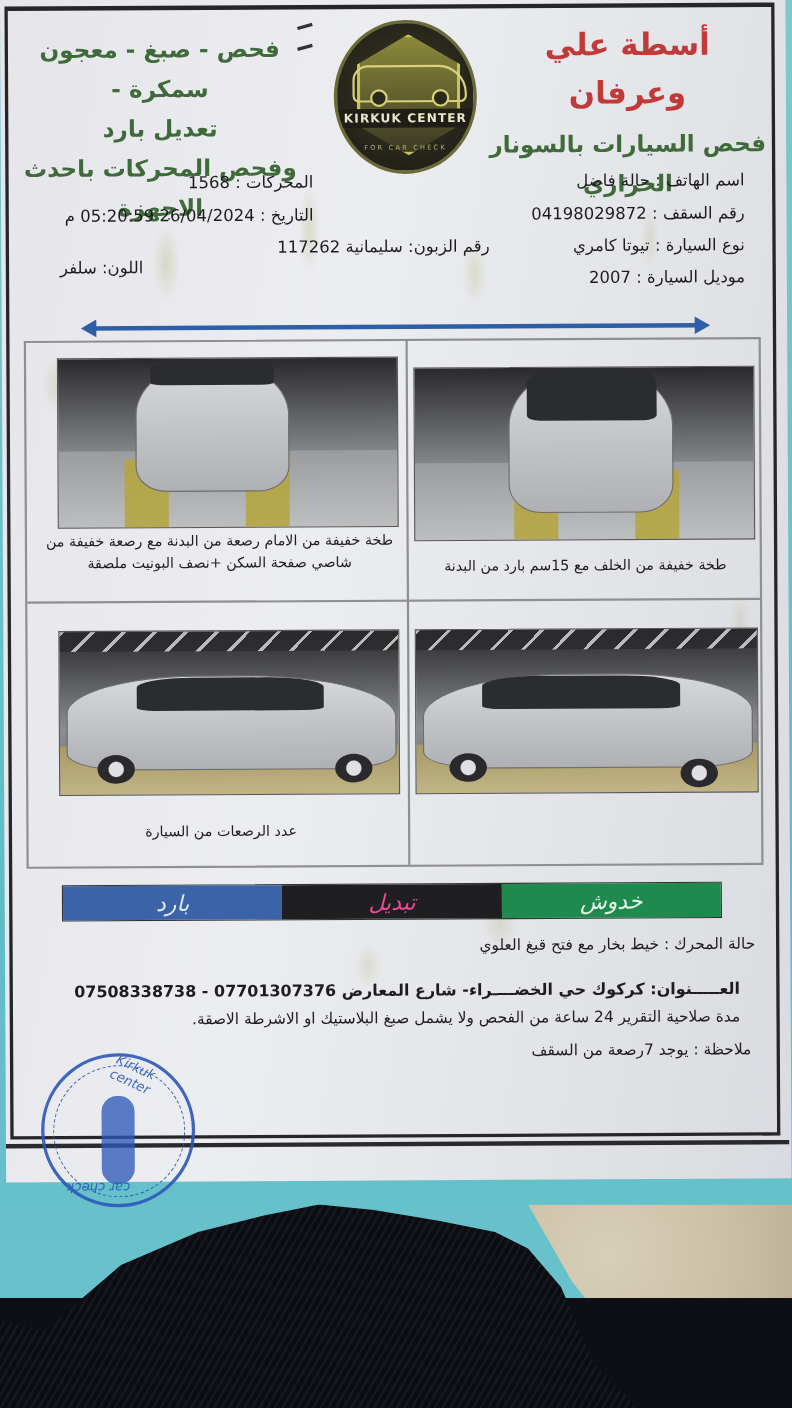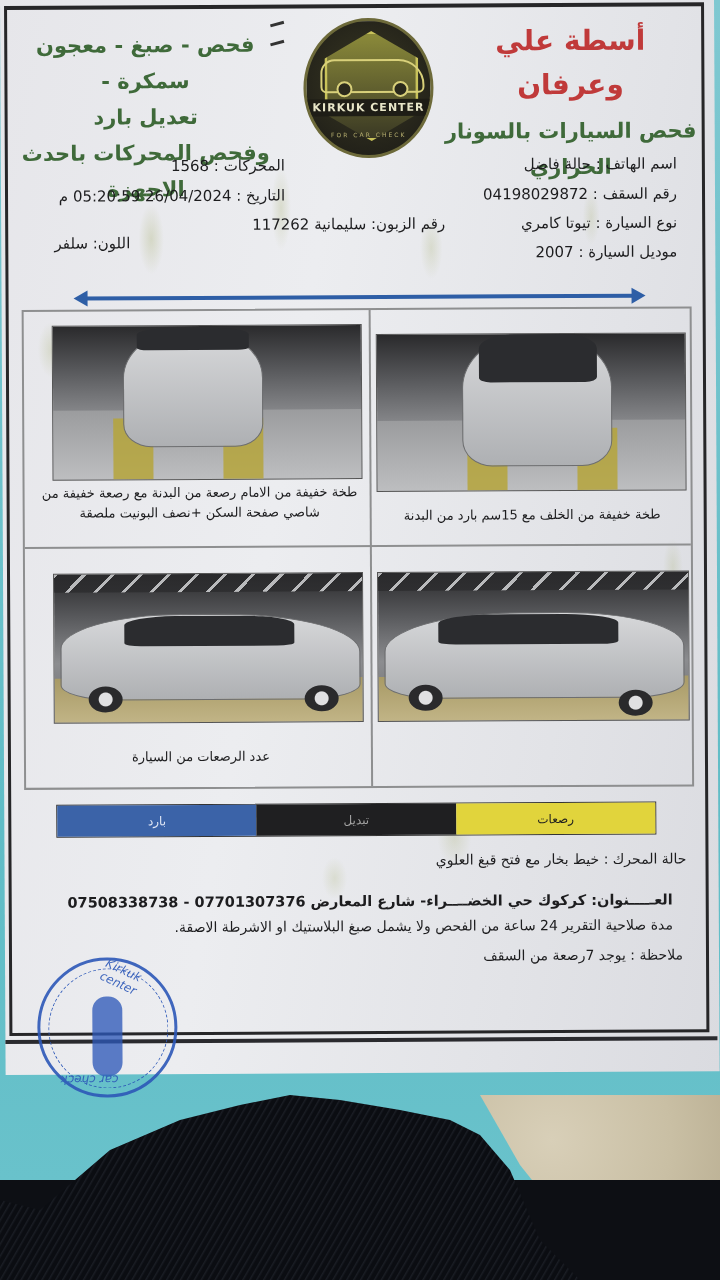--- a/index.html
+++ b/index.html
@@ -98,21 +98,21 @@
   .photo .floor { position:absolute; left:0; bottom:0; width:100%; height:45%; background:linear-gradient(180deg,#9b9c9e,#bdbec0); }
   .photo .stripe { position:absolute; bottom:0; width:40px; height:40%; background:#b5a43b; opacity:.85; }
   .photo .carbody { position:absolute; background:linear-gradient(180deg,#d7d8da,#aeb0b3); border-radius:40% 40% 20% 20%; border:1px solid #6d6e70; }
   .photo .glass { position:absolute; background:#2b2c2f; border-radius:30% 30% 10% 10%; }
   .photo .zig { position:absolute; left:0; top:0; width:100%; height:18px; background: repeating-linear-gradient(135deg,#e5e6e8 0 3px,#2a2a2c 3px 20px); opacity:.75; }
   .photo .wheel { position:absolute; width:34px; height:26px; border-radius:50%; background:radial-gradient(circle,#e0e0e2 0 30%,#2a2a2c 35% 100%); }
   .caption { position:absolute; text-align:center; font-size:13px; color:#1d1d1f; direction: rtl; line-height:20px; }
 
   
   .legend { position:absolute; left:52px; top:805px; width:600px; height:33px; display:flex; border:1px solid #333; }
-  .legend div { flex:1; display:flex; align-items:center; justify-content:center; font-size:12px; }
+  .legend div { flex:1; display:flex; align-items:center; justify-content:center; font-size:20px;font-style:italic; }
 
   .footer-line { position:absolute; direction: rtl; font-size:14px; color:#1d1d1f; white-space:nowrap; }
   .footer-line.bold { font-weight:bold; font-size:14.5px; }
 
   
   .stamp {
     position:absolute; left:32px; top:958px; width:140px; height:140px; border-radius:50%;
     border:3px solid #2d58b8; opacity:.9;
   }
   .stamp::after { content:""; position:absolute; left:8px; top:8px; width:118px; height:118px; border-radius:50%; border:1px dashed #2d58b8; }
@@ -235,22 +235,22 @@
         <div class="floor" style="height:30%; background:linear-gradient(180deg,#a89a66,#c1b486);"></div>
         <div class="carbody" style="left:6px; top:40px; width:300px; height:86px; border-radius:45% 40% 18% 18%;"></div>
         <div class="glass" style="left:60px; top:42px; width:180px; height:30px;"></div>
         <div class="wheel" style="left:30px; top:112px;"></div>
         <div class="wheel" style="left:240px; top:118px;"></div>
       </div>
     </div>
 
     <div class="legend">
       <div style="background:#3b63a8; color:#dfe6f5;">بارد</div>
-      <div style="background:#1f1f21; color:#a3a3a3;">تبديل</div>
-      <div style="background:#e1d43c; color:#1f1f1f;">رصعات</div>
+      <div style="background:#1f1f21; color:#ec4899;">تبديل</div>
+      <div style="background:#1f8a4e; color:#e4f4ea;">خدوش</div>
     </div>
 
     <div class="footer-line" style="right:32px; top:854px;">حالة المحرك : خيط بخار مع فتح قبغ العلوي</div>
     <div class="footer-line bold" style="right:46px; top:895px;">العـــــنوان: كركوك حي الخضــــراء- شارع المعارض 07701307376   -   07508338738</div>
     <div class="footer-line" style="right:46px; top:920px;">مدة صلاحية التقرير 24 ساعة من الفحص ولا يشمل صبغ البلاستيك او الاشرطة الاصقة.</div>
     <div class="footer-line" style="right:36px; top:950px;">ملاحظة : يوجد 7رصعة من السقف</div>
 
     <div class="paper-under"></div>
 
     <div class="stamp">

